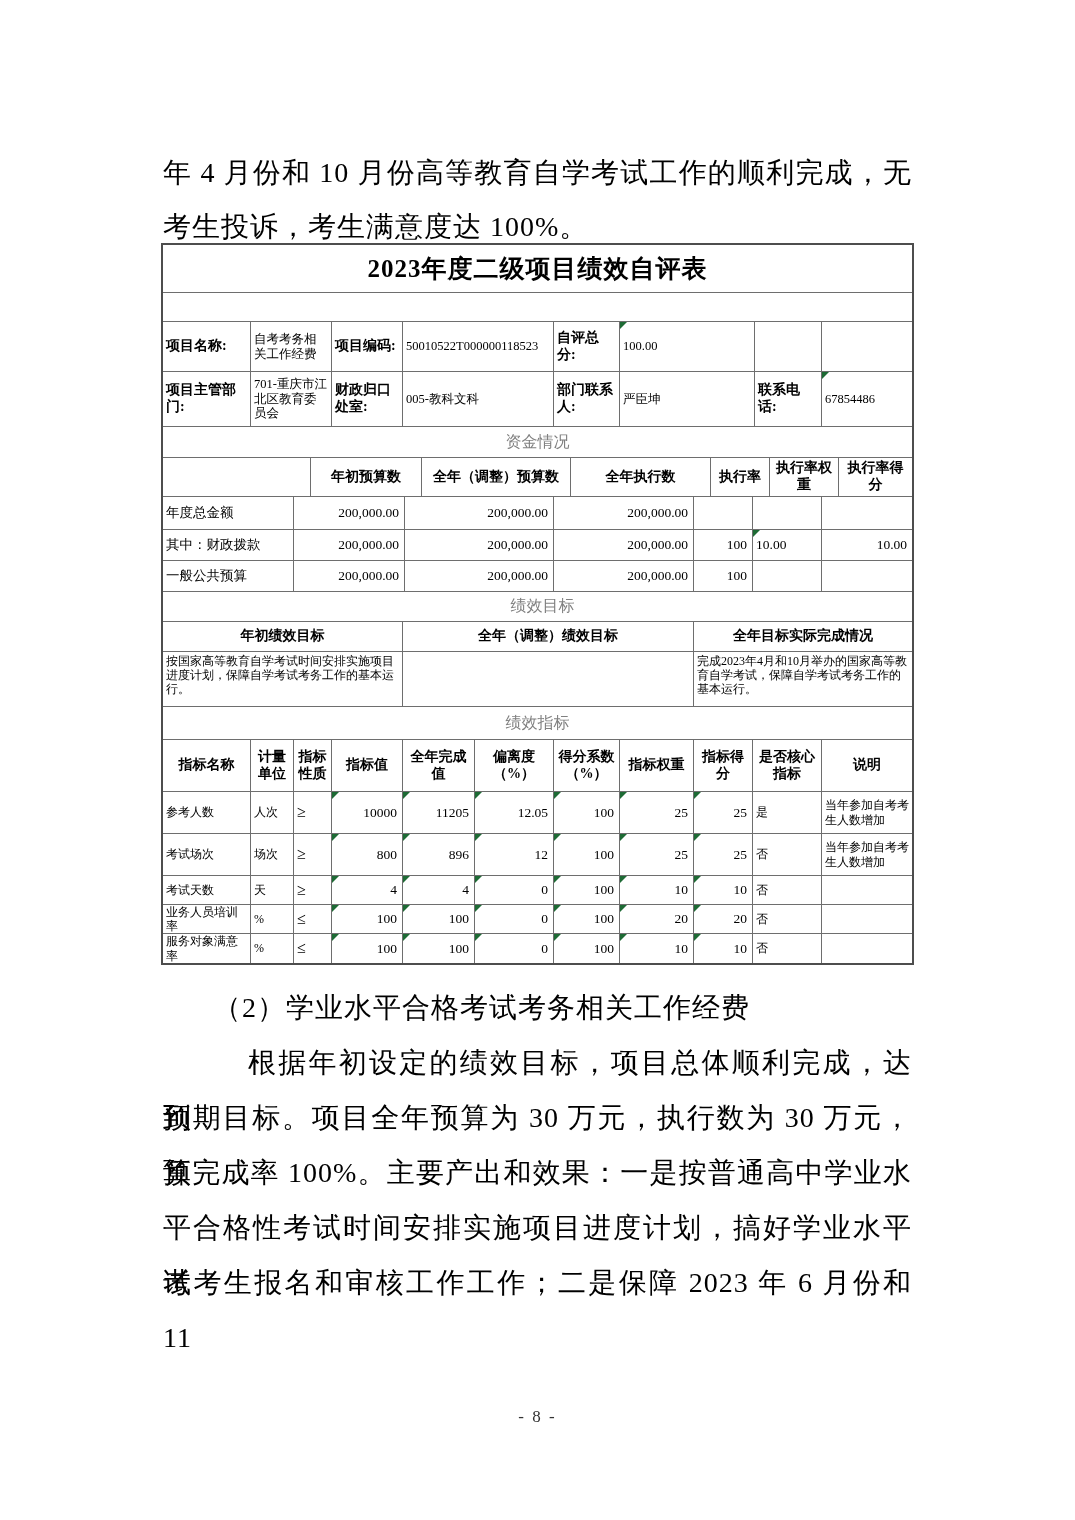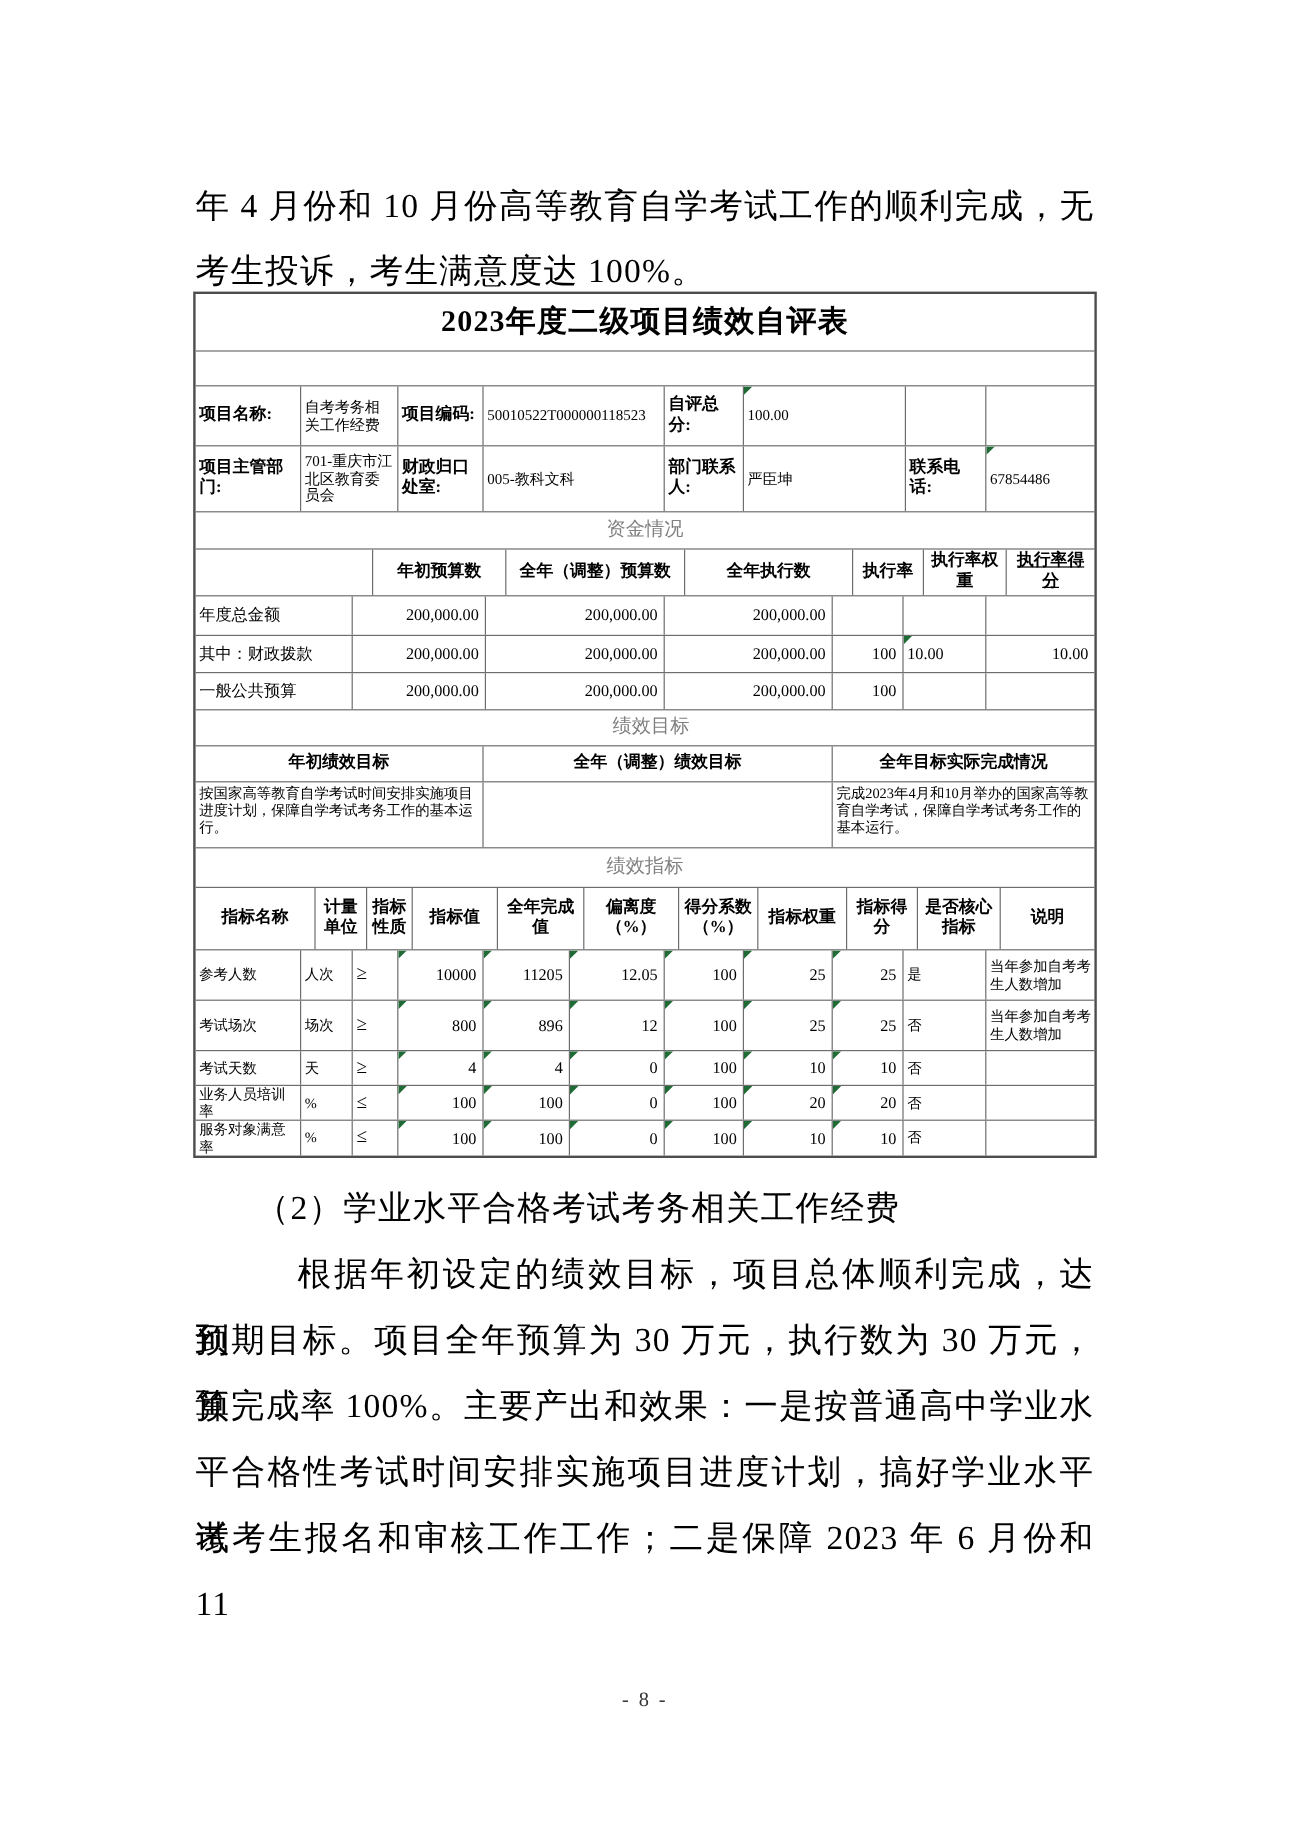--- a/index.html
+++ b/index.html
@@ -135,21 +135,21 @@
         </div>
         <div class="tcell hdr c" style="width: 140px; justify-content: flex-end;">
           <span class="ct">全年执行数</span>
         </div>
         <div class="tcell hdr c" style="width: 59px;">
           <span class="ct">执行率</span>
         </div>
         <div class="tcell hdr c" style="width: 69px;">
           <span class="ct">执行率权重</span>
         </div>
-        <div class="tcell hdr c" style="width: 90px; text-decoration: underline;">
+        <div class="tcell hdr c" style="width: 90px;">
           <span class="ct">执行率得分</span>
         </div>
       </div>
       <div class="trow" style="height: 33px;">
         <div class="tcell ml" style="width: 131px;">
           <span class="ct">年度总金额</span>
         </div>
         <div class="tcell num r" style="width: 111px;">
           <span class="ct">200,000.00</span>
         </div>
@@ -242,21 +242,21 @@
         <div class="tcell gtx" style="width: 218px;">
           <span class="ct">完成2023年4月和10月举办的国家高等教育自学考试，保障自学考试考务工作的基本运行。</span>
         </div>
       </div>
       <div class="trow" style="height: 33px;">
         <div class="tcell sec c" style="width: 749px;">
           <span class="ct">绩效指标</span>
         </div>
       </div>
       <div class="trow" style="height: 52px;">
-        <div class="tcell hdr c" style="width: 100px; text-align: center;">
+        <div class="tcell hdr c" style="width: 88px; text-align: center;">
           <span class="ct">指标名称</span>
         </div>
         <div class="tcell hdr c" style="width: 43px;">
           <span class="ct">计量单位</span>
         </div>
         <div class="tcell hdr c" style="width: 38px;">
           <span class="ct">指标性质</span>
         </div>
         <div class="tcell hdr c" style="width: 71px;">
           <span class="ct">指标值</span>

